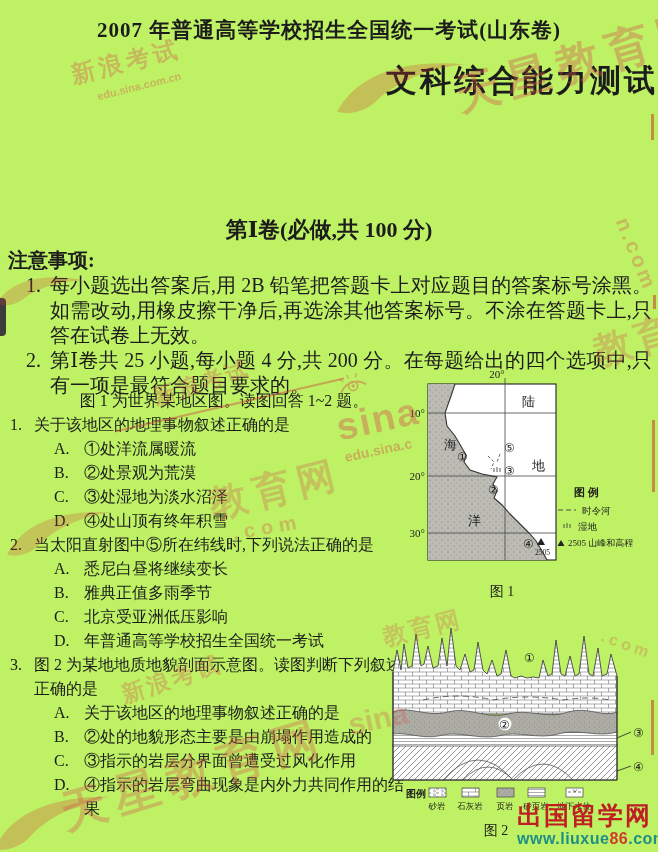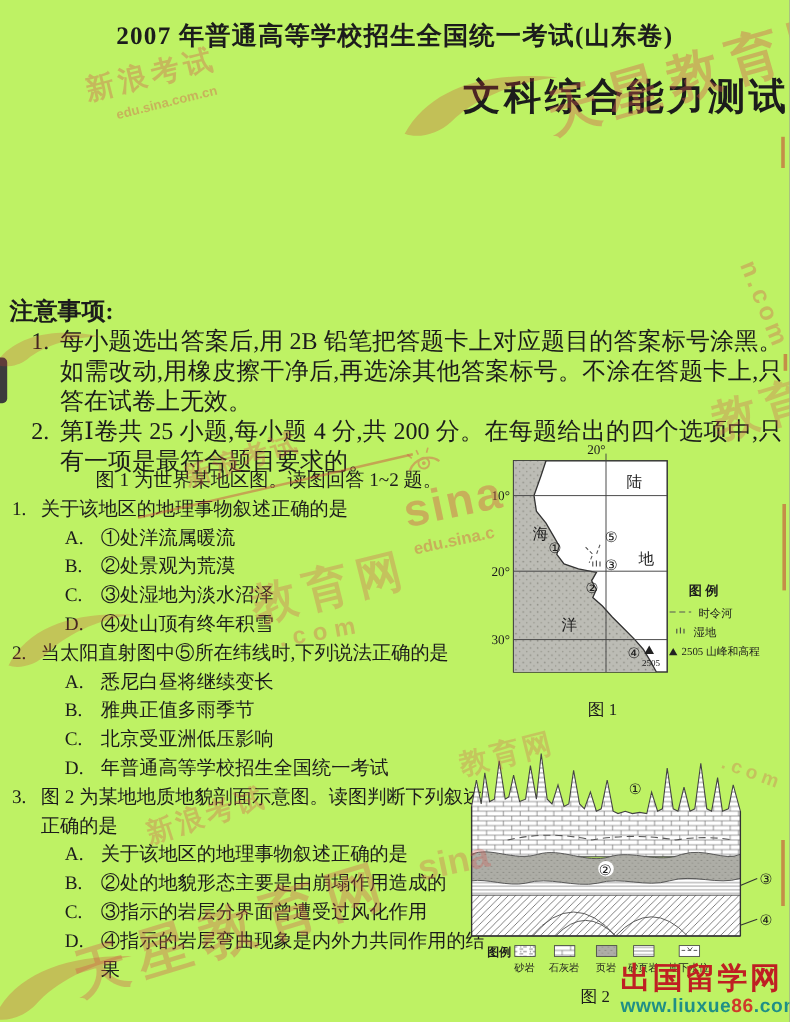--- a/index.html
+++ b/index.html
@@ -43,20 +43,21 @@
   .liuxue-domain{font-size:16px;font-weight:bold;color:#1f8f86;letter-spacing:.5px;}
   .liuxue-domain .num{color:#d03a2a;text-align:center;}
 </style>
 </head>
 <body>
 
 <div class="page">
 
   <div class="title">2007 年普通高等学校招生全国统一考试(山东卷)</div>
   <div class="subtitle">文科综合能力测试</div>
+  <div class="section-head">第Ⅰ卷(必做,共 100 分)</div>
 
   <div class="notes">
     <div class="notes-head">注意事项:</div>
     <div class="note">
       <span class="note-num">1.</span>
       <span class="note-text">每小题选出答案后,用 2B 铅笔把答题卡上对应题目的答案标号涂黑。如需改动,用橡皮擦干净后,再选涂其他答案标号。不涂在答题卡上,只答在试卷上无效。</span>
     </div>
     <div class="note">
       <span class="note-num">2.</span>
       <span class="note-text">第Ⅰ卷共 25 小题,每小题 4 分,共 200 分。在每题给出的四个选项中,只有一项是最符合题目要求的。</span>

